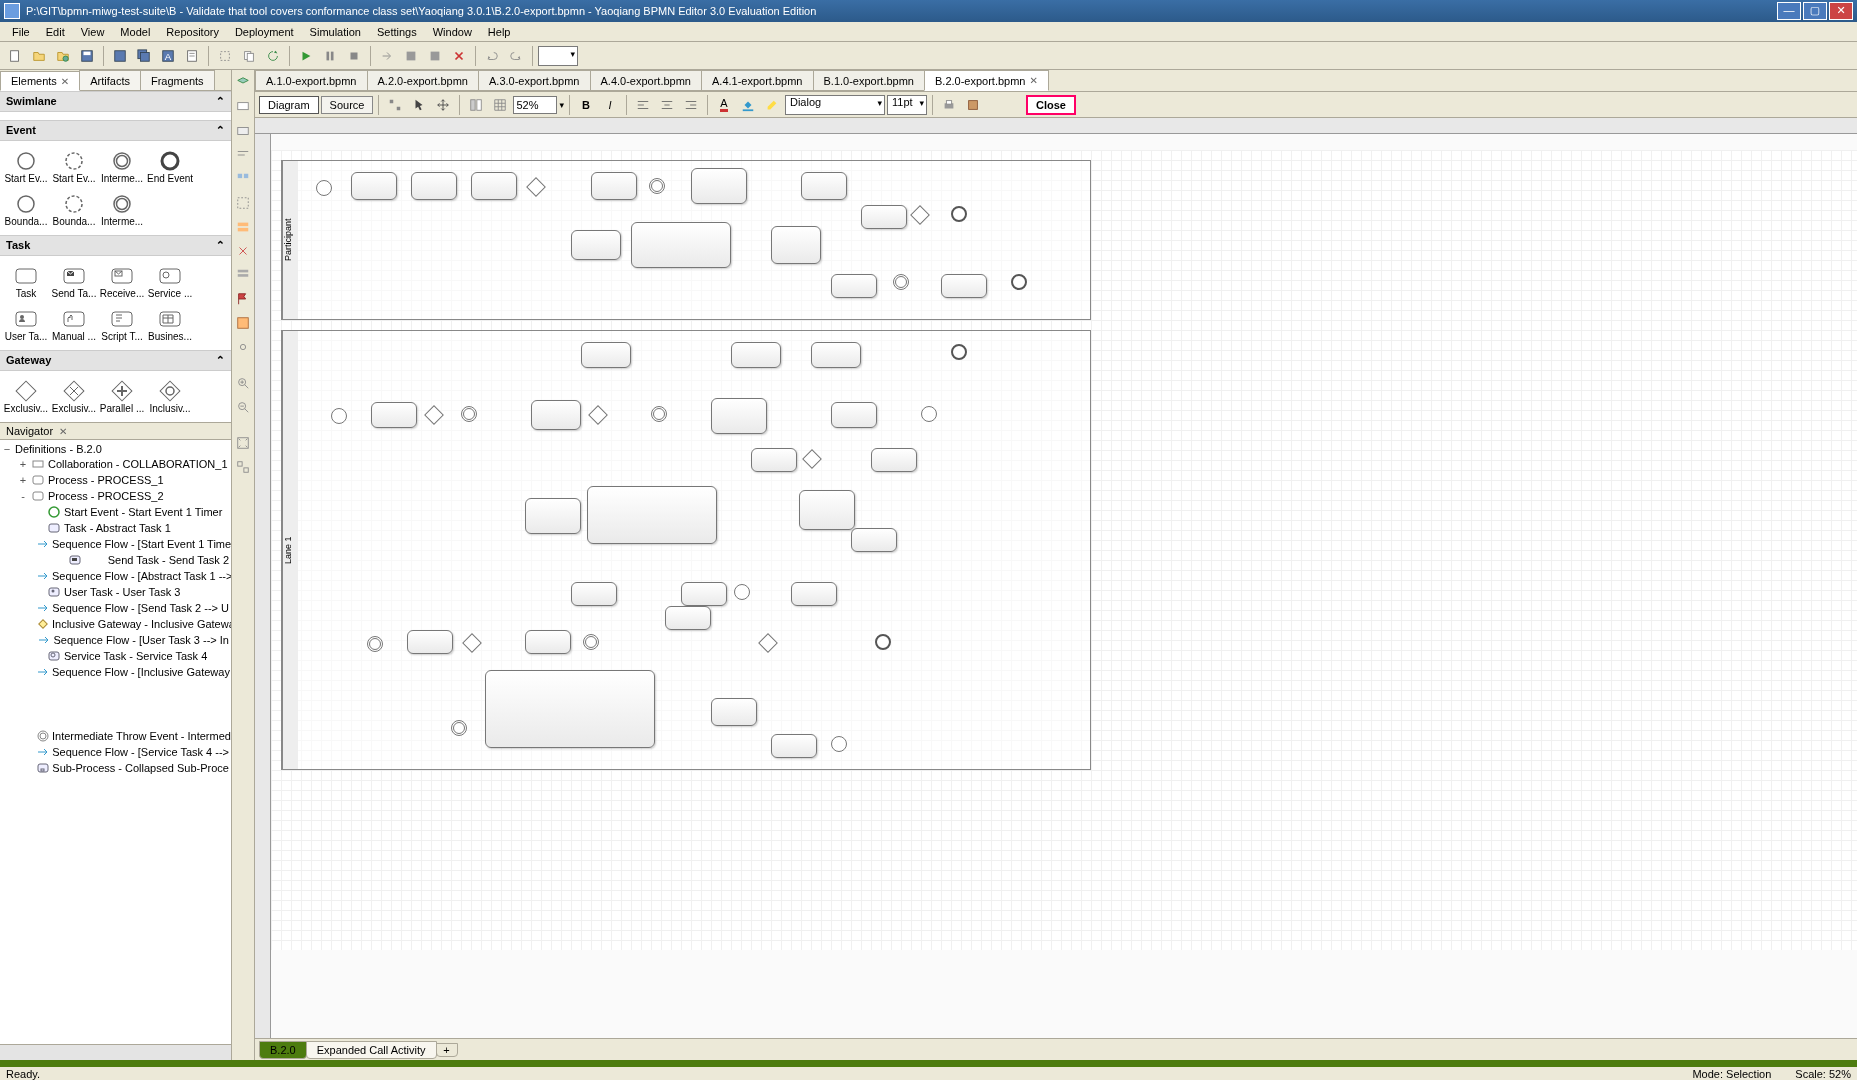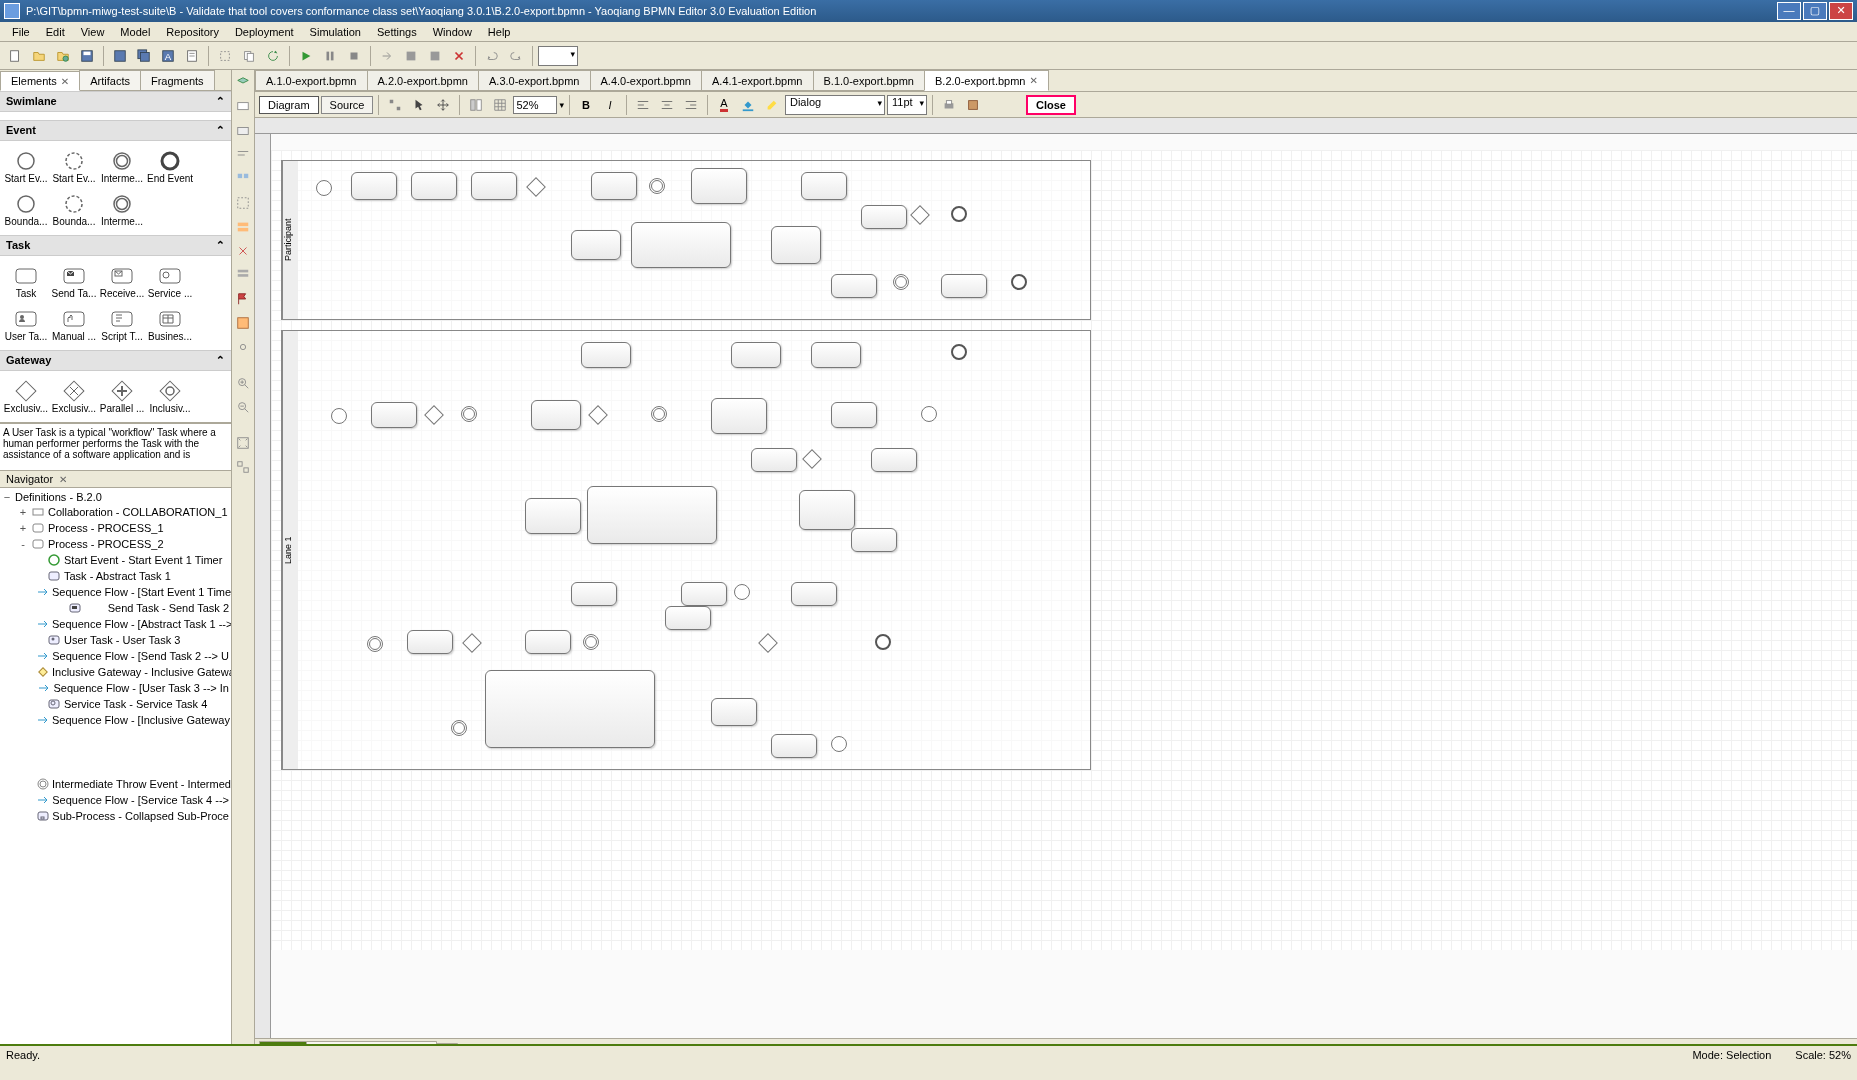--- a/index.html
+++ b/index.html
@@ -64,21 +64,21 @@
 .pool-label { position: absolute; left: 0; top: 0; bottom: 0; width: 16px; background: #eee; border-right: 1px solid #888; writing-mode: vertical-rl; text-align: center; font-size: 9px; transform: rotate(180deg); }
 .bpmn-task { position: absolute; border: 1px solid #777; border-radius: 6px; background: linear-gradient(#fff,#eaeaea); font-size: 7px; display: flex; align-items: center; justify-content: center; text-align: center; box-shadow: 1px 1px 2px rgba(0,0,0,.2); }
 .bpmn-event { position: absolute; border-radius: 50%; background: #fff; }
 .bpmn-gateway { position: absolute; transform: rotate(45deg); border: 1px solid #777; background: #fff; }
 
 .bottomtabs { height: 22px; display: flex; align-items: center; background: #ece9d8; border-top: 1px solid #aca899; padding: 0 4px; }
 .btab { padding: 2px 10px; border: 1px solid #aca899; background: #f8f6ef; cursor: pointer; border-radius: 0 0 4px 4px; margin-right: -1px; }
 .btab.active { background: #4d7c0f; }
 .addtab { width: 22px; text-align: center; cursor: pointer; border: 1px solid #aca899; border-radius: 0 0 4px 4px; }
 
-.statusbar { position: absolute; bottom: 16px; left: 0; right: 0; height: 20px; background: #ece9d8; border-top: 2px solid #4d7c0f; display: flex; align-items: center; padding: 0 6px; }
+.statusbar { position: absolute; bottom: 0; left: 0; right: 0; height: 20px; background: #ece9d8; border-top: 7px solid #4d7c0f; display: flex; align-items: center; padding: 0 6px; }
 .statusbar .seg { margin-right: 40px; }
 .statusbar .right { margin-left: auto; display: flex; gap: 24px; }
 .scrollbar-h { height: 16px; background: #e4e4e4; border-top: 1px solid #aca899; }
 </style>
 </head>
 <body>
 
 <div class="titlebar">
   <div class="icon"></div>
   <div class="title">P:\GIT\bpmn-miwg-test-suite\B - Validate that tool covers conformance class set\Yaoqiang 3.0.1\B.2.0-export.bpmn - Yaoqiang BPMN Editor 3.0 Evaluation Edition</div>
@@ -416,21 +416,20 @@
             <div class="palicon">
               <svg viewBox="0 0 28 22">
                 <rect x="7" y="4" width="14" height="14" fill="#fff" stroke="#666" transform="rotate(45 14 11)"></rect>
                 <circle cx="14" cy="11" r="4" fill="none" stroke="#666" stroke-width="1.5"></circle>
               </svg>
             </div>
             <div class="pallabel">Inclusiv...</div>
           </div>
         </div>
       </div>
-    <div class="helpbox">A User Task is a typical "workflow" Task where a human performer performs the Task with the assistance of a software application and is</div>
     <div class="navhdr">
       <span>Navigator</span>
       <span class="tabclose">✕</span>
     </div>
     <div class="navigator">
       <div class="tree" id="tree">
           <div class="treenode">
             <span class="treeexp">−</span>
             <span>Definitions - B.2.0</span>
           </div>

